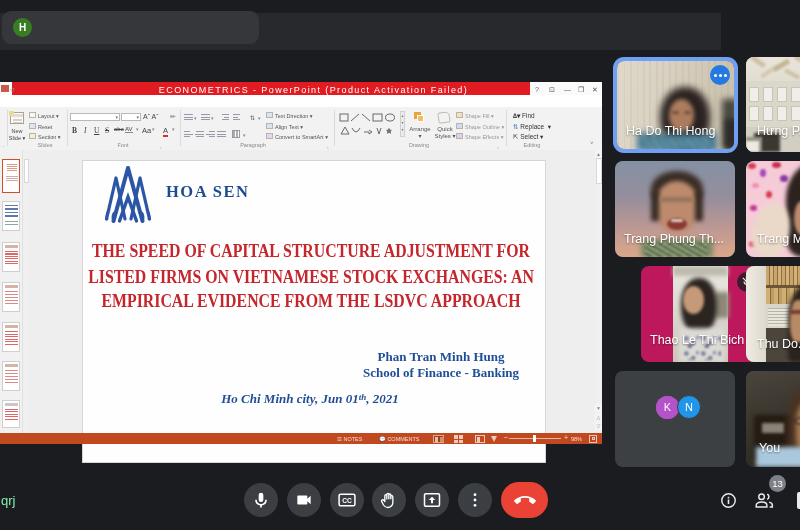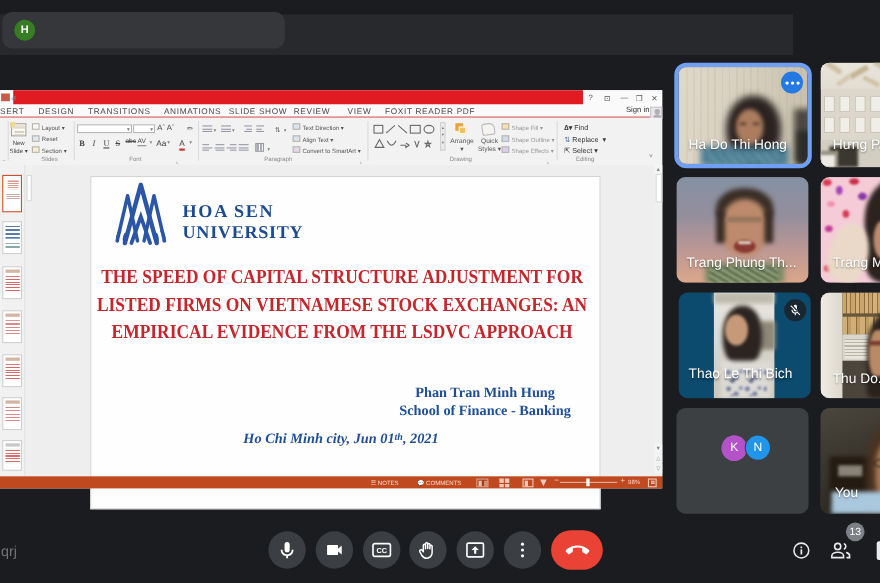--- a/index.html
+++ b/index.html
@@ -61,40 +61,26 @@
   <div class="abs" id="topband"></div>
   <div class="abs" id="pill">
     <div class="avatar">H</div>
   </div>
 
   <div class="abs" id="ppt">
     <div class="abs" id="titlebar"></div>
     <div class="abs" id="titlered"></div>
     <div class="abs" style="left:1px; top:3px; width:8px; height:7px; background:#c75a4a;"></div>
     <div class="abs" style="left:10px; top:4px; font-size:6px; color:#888;">↺</div>
+    <div class="abs" id="titletext">ECONOMETRICS  -  PowerPoint (Product Activation Failed)</div>
     <div class="winbtn" style="left:535px;">?</div>
     <div class="winbtn" style="left:549px;">⊡</div>
     <div class="winbtn" style="left:564px;">—</div>
     <div class="winbtn" style="left:578px;">❐</div>
     <div class="winbtn" style="left:592px;">✕</div>
-    <div class="abs" id="tabrow">
-      <span class="tab" style="left:0px;">SERT</span>
-      <span class="tab" style="left:35px;">DESIGN</span>
-      <span class="tab" style="left:80px;">TRANSITIONS</span>
-      <span class="tab" style="left:149px;">ANIMATIONS</span>
-      <span class="tab" style="left:208px;">SLIDE SHOW</span>
-      <span class="tab" style="left:267px;">REVIEW</span>
-      <span class="tab" style="left:316px;">VIEW</span>
-      <span class="tab" style="left:350px;">FOXIT READER PDF</span>
-      <span class="tab" style="left:569px; color:#333; letter-spacing:0; font-size:7px;">Sign in</span>
-      <span style="position:absolute; left:591px; top:1.5px; width:11px; height:11px; background:#e8e6e8; border:0.5px solid #c8c6c8;">
-        <span style="position:absolute; left:3px; top:1.5px; width:4.5px; height:4.5px; border-radius:50%; background:#b0aeb0;"></span>
-        <span style="position:absolute; left:1.5px; top:6.5px; width:7.5px; height:4px; border-radius:3px 3px 0 0; background:#b0aeb0;"></span>
-      </span>
-    </div>
     <div class="abs" id="ribbon">
       <div class="rsep" style="left:7px;"></div>
       <div class="rsep" style="left:67px;"></div>
       <div class="rsep" style="left:180px;"></div>
       <div class="rsep" style="left:334px;"></div>
       <div class="rsep" style="left:506px;"></div>
       <div class="glabel" style="left:0px; width:7px;">..</div>
       <div class="glabel" style="left:30px; width:30px;">Slides</div>
       <div class="glabel" style="left:105px; width:36px;">Font</div>
       <div class="glabel" style="left:235px; width:36px;">Paragraph</div>
@@ -262,21 +248,20 @@
         <svg style="position:absolute; left:21px; top:5px;" width="48" height="58" viewBox="0 0 48 58">
           <g stroke="#2b55a5" fill="none" stroke-linecap="round">
             <path d="M12,12 L2.5,53 M12,12 L21,53" stroke-width="3.2"></path>
             <path d="M36,12 L27,53 M36,12 L45.5,53" stroke-width="3.2"></path>
             <path d="M24,2 L9.5,55 M24,2 L38.5,55" stroke-width="4"></path>
             <path d="M15.5,55 L24,31 L32.5,55" stroke-width="3.4"></path>
             <path d="M3,53 Q2,49 5,44 M45,53 Q46,49 43,44 M9.5,55 Q8,51 10,47 M38.5,55 Q40,51 38,47" stroke-width="2.6"></path>
           </g>
         </svg>
         <div style="position:absolute; left:83px; top:21px; color:#1d4b8f; font-family:'Liberation Serif',serif; font-weight:bold; font-size:16.5px; letter-spacing:1.5px;">HOA SEN</div>
-        <div style="position:absolute; left:83px; top:40px; color:#1d4b8f; font-family:'Liberation Serif',serif; font-weight:bold; font-size:16.5px; letter-spacing:0.6px;">UNIVERSITY</div>
         <div class="sred" style="top:80px;">THE SPEED OF CAPITAL STRUCTURE ADJUSTMENT FOR</div>
         <div class="sred" style="top:106px;">LISTED FIRMS ON VIETNAMESE STOCK EXCHANGES: AN</div>
         <div class="sred" style="top:130.5px;">EMPIRICAL EVIDENCE FROM THE LSDVC APPROACH</div>
         <div class="sblue" style="left:127px; top:188px;">Phan Tran Minh Hung</div>
         <div class="sblue" style="left:127px; top:204px;">School of Finance - Banking</div>
         <div class="sblue" style="left:-4px; top:230px; font-style:italic;">Ho Chi Minh city, Jun 01<span style="font-size:9px; vertical-align:3px;font-family:Liberation Serif, serif;">th</span>, 2021</div>
       </div>
       <div id="rscroll">
         <div style="position:absolute; left:0; top:0; width:7px; height:8px; background:#f5f4f5; color:#888; font-size:5px; text-align:center; line-height:8px;">▲</div>
         <div style="position:absolute; left:0.5px; top:8px; width:6px; height:26px; background:#fdfdfd; border:0.5px solid #d8d8d8;"></div>
@@ -337,21 +322,21 @@
     <div class="abs" style="left:40px;top:20px;width:44px;height:52px;background:#bd8a6d;border-radius:48%;filter:blur(2.2px);"></div>
       <div class="abs" style="left:36px;top:30px;width:8px;height:30px;background:#3a2e26;filter:blur(2px);"></div>
       <div class="abs" style="left:80px;top:30px;width:8px;height:30px;background:#3a2e26;filter:blur(2px);"></div>
     <div class="abs" style="left:45px;top:36px;width:33px;height:5px;background:#96755c;border-radius:4px;filter:blur(1.5px);"></div>
     <div class="abs" style="left:52px;top:57px;width:20px;height:12px;background:#8a3a33;border-radius:50%;filter:blur(1.2px);"></div>
     <div class="abs" style="left:56px;top:58px;width:12px;height:3px;background:#e0d2c4;border-radius:2px;filter:blur(1.2px);"></div>
     <div class="abs" style="left:26px;top:78px;width:72px;height:18px;background:#7b8a66;filter:blur(2.5px);"></div>
     <div class="abs" style="left:30px;top:82px;width:62px;height:14px;background:repeating-linear-gradient(30deg,#9aa882 0 2px,#5f7050 2px 5px);filter:blur(1px);"></div>
     <div class="name">Trang Phung Th...</div>
   </div>
-  <div class="tile" id="t3" style="left:617px; top:266px; background:#0c4a6e;">
+  <div class="tile" id="t3" style="left:641px; top:266px; background:#be185d;">
     <div class="abs" style="left:32px;top:0;width:55px;height:96px;background:linear-gradient(180deg,#eae8e1,#d7d5cc 55%,#ccc5b7);"></div>
     <div class="abs" style="left:32px;top:0;width:55px;height:10px;background:#bdb9ac;filter:blur(2px);"></div>
     <div class="abs" style="left:74px;top:26px;width:14px;height:26px;background:#8e8878;filter:blur(2px);"></div>
     <div class="abs" style="left:40px;top:12px;width:36px;height:56px;background:#2b2420;border-radius:46%;filter:blur(2px);"></div>
     <div class="abs" style="left:42px;top:20px;width:21px;height:28px;background:#c69a79;border-radius:50%;filter:blur(1.5px);"></div>
     <div class="abs" style="left:38px;top:62px;width:46px;height:34px;background:#dbdad4;filter:blur(2px);"></div>
     <div class="abs" style="left:42px;top:68px;width:38px;height:26px;background:radial-gradient(circle at 20% 30%, #7a80a3 0 2px, rgba(0,0,0,0) 2.5px), radial-gradient(circle at 60% 60%, #7a80a3 0 2px, rgba(0,0,0,0) 2.5px), radial-gradient(circle at 85% 25%, #8a90b3 0 1.5px, rgba(0,0,0,0) 2px), radial-gradient(circle at 40% 80%, #6a7093 0 2px, rgba(0,0,0,0) 2.5px);background-size:17px 15px;filter:blur(0.8px);"></div>
     <div class="abs" style="left:96px;top:6px;width:20px;height:20px;border-radius:50%;background:rgba(28,30,33,0.8);">
       <svg width="12" height="12" viewBox="0 0 24 24" style="position:absolute;left:4px;top:4px;">
         <path fill="#fff" d="M15 10.6V5a3 3 0 0 0-5.94-.6L15 10.6zm2 .4h-1.7l1.48 1.48A6.9 6.9 0 0 0 17 11zM4.27 3L3 4.27l6 6V11a3 3 0 0 0 4.73 2.46l1.44 1.44A5 5 0 0 1 7 11H5a7 7 0 0 0 6 6.92V21h2v-3.08c.9-.13 1.74-.45 2.49-.9L19.73 21 21 19.73 4.27 3z"></path>
@@ -420,21 +405,21 @@
     <div class="abs" style="left:0;top:0;width:120px;height:96px;background:linear-gradient(160deg,#4a463e 0%,#3a362e 40%,#262218 100%);"></div>
     <div class="abs" style="left:8px;top:44px;width:42px;height:44px;background:#241b12;filter:blur(2px);"></div>
     <div class="abs" style="left:16px;top:52px;width:22px;height:10px;background:#8a8478;filter:blur(1.5px);"></div>
     <div class="abs" style="left:42px;top:10px;width:60px;height:88px;background:#4a3322;border-radius:45% 0 0 5%;filter:blur(3px);"></div>
     <div class="abs" style="left:50px;top:26px;width:40px;height:58px;background:#a87c55;border-radius:45% 0 0 30%;filter:blur(2.5px);"></div>
     <div class="abs" style="left:48px;top:46px;width:18px;height:8px;border:1px solid #2a1e16;border-radius:50%;filter:blur(1px);background:rgba(0,0,0,0);"></div>
     <div class="abs" style="left:10px;top:76px;width:110px;height:20px;background:#a9c7dd;filter:blur(2px);"></div>
     <div class="name" style="left:13px; bottom:12px;">You</div>
   </div>
 
-  <div class="abs" style="left:1px; top:493px; color:#737373; font-size:13px;">qrj</div>
+  <div class="abs" style="left:1px; top:493px; color:#86efac; font-size:13px;">qrj</div>
   <div class="cbtn" style="left:244px;">
     <svg width="20" height="20" viewBox="0 0 24 24">
         <path fill="#fff" d="M12 14.5a2.8 2.8 0 0 0 2.8-2.8V6a2.8 2.8 0 0 0-5.6 0v5.7A2.8 2.8 0 0 0 12 14.5zm5.1-2.8a5.1 5.1 0 0 1-10.2 0H5a7 7 0 0 0 6 6.9V21h2v-2.4a7 7 0 0 0 6-6.9h-1.9z"></path>
       </svg>
   </div>
   <div class="cbtn" style="left:287px;">
     <svg width="20" height="20" viewBox="0 0 24 24">
         <path fill="#fff" d="M16 10.5V7.5c0-.55-.45-1-1-1H5c-.55 0-1 .45-1 1v9c0 .55.45 1 1 1h10c.55 0 1-.45 1-1v-3l4 3.5v-10L16 10.5z"></path>
       </svg>
   </div>

